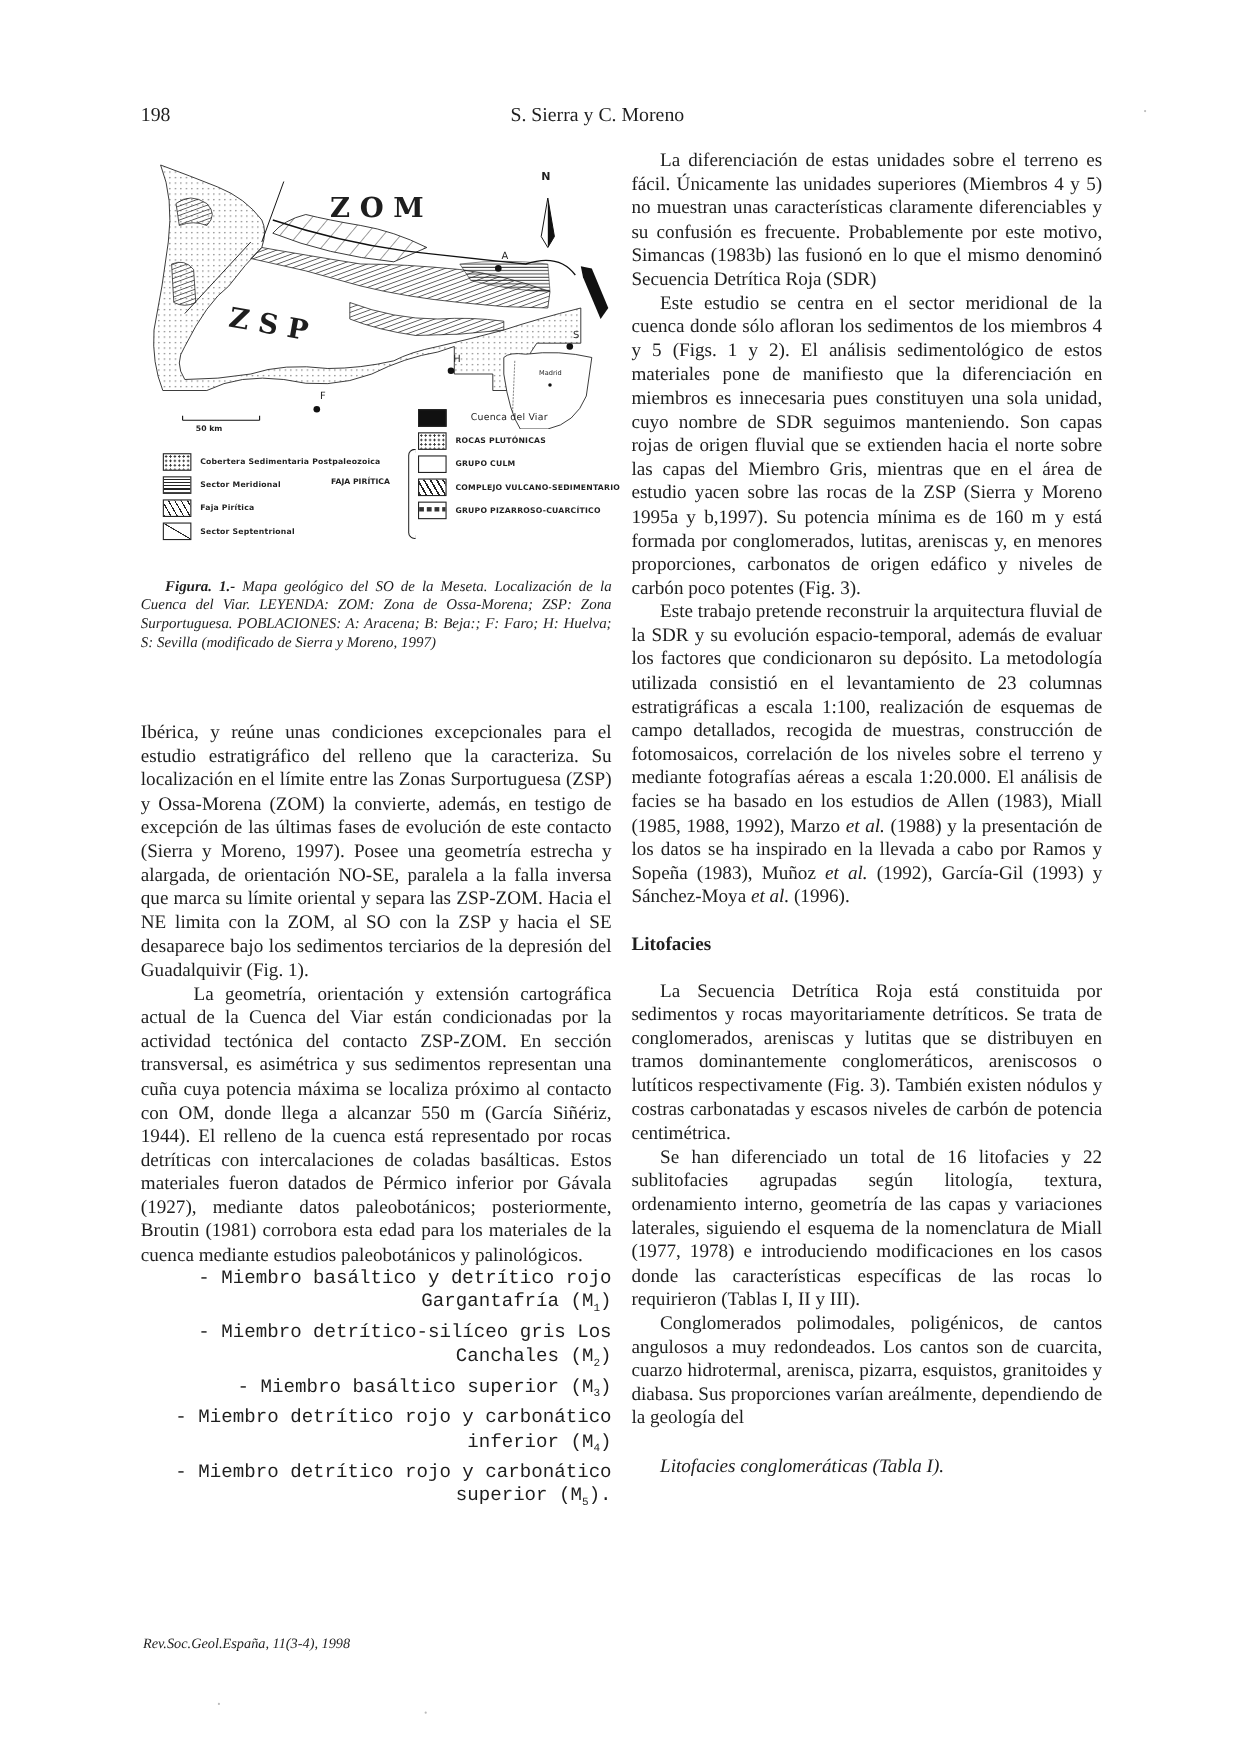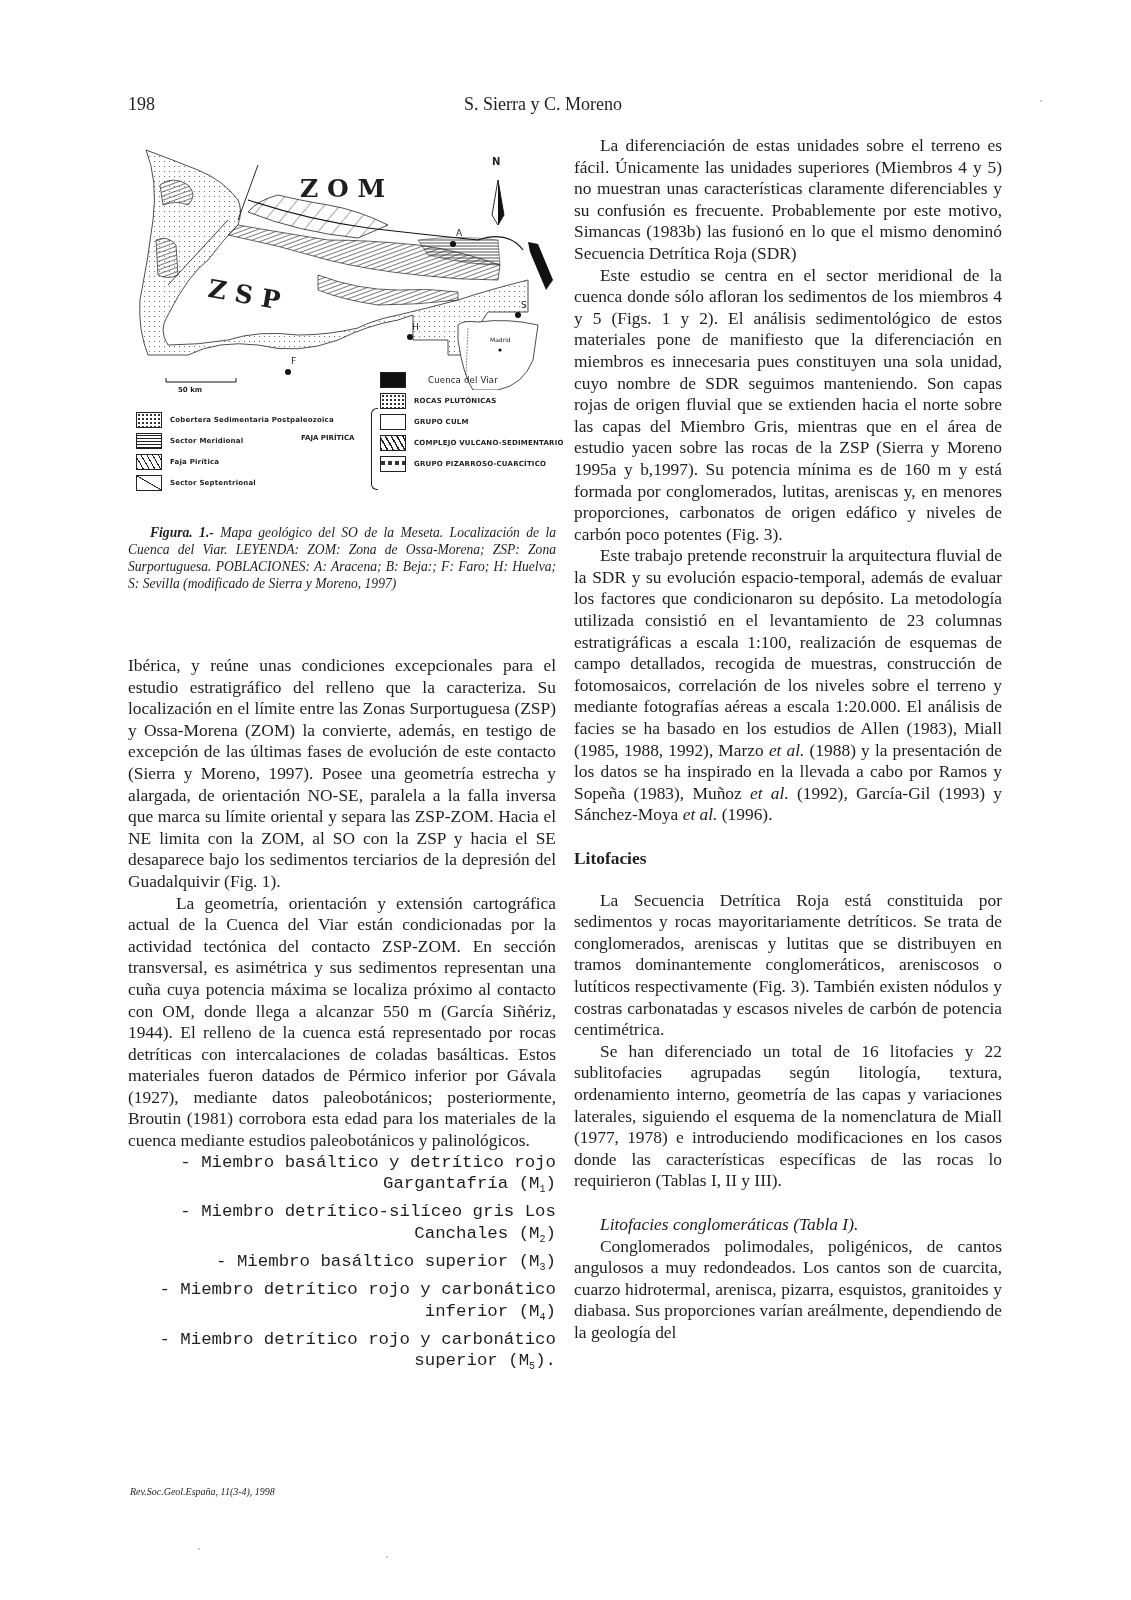--- a/index.html
+++ b/index.html
@@ -7,21 +7,21 @@
     width: 1131px; height: 1600px; background: #ffffff; position: relative;
     font-family: "Liberation Serif", "DejaVu Serif", serif; color: #1e1e1e;
     overflow: hidden;
   }
   .page-number { position: absolute; left: 128px; top: 94px; font-size: 18px; }
   .running-head { position: absolute; left: 464px; top: 94px; font-size: 18px; }
 
   
   .figure { position: absolute; left: 128px; top: 140px; width: 430px; height: 375px; }
   .figure svg { position: absolute; left: 0; top: 0; }
-  .legend-left { position: absolute; left: 8px; top: 270px; width: 200px; }
+  .legend-left { position: absolute; left: 20px; top: 270px; width: 200px; }
   .legend-right { position: absolute; left: 252px; top: 230px; width: 200px; }
   .legend-item { display: flex; align-items: center; height: 19px; margin-bottom: 2px; }
   .swatch { width: 24px; height: 14px; border: 1px solid #222; margin-right: 8px; flex: none; background: #fff; }
   .swatch.black { background: #111; }
   .swatch.dots { background-image: radial-gradient(#333 0.8px, transparent 1px); background-size: 4px 4px; }
   .swatch.hlines { background-image: repeating-linear-gradient(0deg, #222 0 1px, #fff 1px 3px); }
   .swatch.diag { background: linear-gradient(to top right, #fff 48%, #222 49%, #222 52%, #fff 53%); }
   .swatch.hatch { background-image: repeating-linear-gradient(60deg, #222 0 1.5px, #fff 1.5px 5px); }
   .swatch.dash { background-image: repeating-linear-gradient(90deg, #333 0 4px, #fff 4px 7px); background-size: 7px 4px; background-position: 0 4px; background-repeat: repeat-x; }
   .swatch.pyrite { background-image: repeating-linear-gradient(60deg, #222 0 1px, #fff 1px 5px), radial-gradient(#333 0.8px, transparent 1px); }
@@ -39,21 +39,21 @@
   .col-right { left: 574px; top: 135px; width: 428px; }
   .col p { margin: 0; }
   .indent { text-indent: 26px; }
   .list { margin: 0; padding: 0; list-style: none; }
   .list li { padding-left: 26px; text-align: right; font-family: Liberation Mono, monospace; }
   .heading { font-weight: bold; font-size: 17.4px; margin: 22px 0 20px 0 !important; }
   .subhead { font-style: italic; margin-top: 22px !important; }
   sub { font-size: 10px; }
   i { font-style: italic; }
 
-  .footer { position: absolute; left: 130px; top: 1486px; font-size: 10px; font-style: italic; }
+  .footer { position: absolute; left: 130px; top: 1486px; font-size: 13px; font-style: italic; }
   .speck { position: absolute; width: 2px; height: 2px; background: #bbb; border-radius: 1px; }
 </style>
 </head>
 <body>
 
 <div class="page-number">198</div>
 <div class="running-head">S. Sierra y C. Moreno</div>
 
 <div class="figure">
   <svg width="430" height="250" viewBox="0 0 430 250">
@@ -174,21 +174,21 @@
   </ul>
 </div>
 
 <div class="col col-right">
   <p class="indent">La diferenciación de estas unidades sobre el terreno es fácil. Únicamente las unidades superiores (Miembros 4 y 5) no muestran unas características claramente diferenciables y su confusión es frecuente. Probablemente por este motivo, Simancas (1983b) las fusionó en lo que el mismo denominó Secuencia Detrítica Roja (SDR)</p>
   <p class="indent">Este estudio se centra en el sector meridional de la cuenca donde sólo afloran los sedimentos de los miembros 4 y 5 (Figs. 1 y 2). El análisis sedimentológico de estos materiales pone de manifiesto que la diferenciación en miembros es innecesaria pues constituyen una sola unidad, cuyo nombre de SDR seguimos manteniendo. Son capas rojas de origen fluvial que se extienden hacia el norte sobre las capas del Miembro Gris, mientras que en el área de estudio yacen sobre las rocas de la ZSP (Sierra y Moreno 1995a y b,1997). Su potencia mínima es de 160 m y está formada por conglomerados, lutitas, areniscas y, en menores proporciones, carbonatos de origen edáfico y niveles de carbón poco potentes (Fig. 3).</p>
   <p class="indent"><span>Este trabajo pretende reconstruir la arquitectura fluvial de la SDR y su evolución espacio-temporal, además de evaluar los factores que condicionaron su depósito. La metodología utilizada consistió en el levantamiento de 23 columnas estratigráficas a escala 1:100, realización de esquemas de campo detallados, recogida de muestras, construcción de fotomosaicos, correlación de los niveles sobre el terreno y mediante fotografías aéreas a escala 1:20.000. El análisis de facies se ha basado en los estudios de Allen (1983), Miall (1985, 1988, 1992), Marzo </span><i>et al.</i><span> (1988) y la presentación de los datos se ha inspirado en la llevada a cabo por Ramos y Sopeña (1983), Muñoz </span><i>et al.</i><span> (1992), García-Gil (1993) y Sánchez-Moya </span><i>et al.</i><span> (1996).</span></p>
   <p class="heading">Litofacies</p>
   <p class="indent">La Secuencia Detrítica Roja está constituida por sedimentos y rocas mayoritariamente detríticos. Se trata de conglomerados, areniscas y lutitas que se distribuyen en tramos dominantemente conglomeráticos, areniscosos o lutíticos respectivamente (Fig. 3). También existen nódulos y costras carbonatadas y escasos niveles de carbón de potencia centimétrica.</p>
   <p class="indent">Se han diferenciado un total de 16 litofacies y 22 sublitofacies agrupadas según litología, textura, ordenamiento interno, geometría de las capas y variaciones laterales, siguiendo el esquema de la nomenclatura de Miall (1977, 1978) e introduciendo modificaciones en los casos donde las características específicas de las rocas lo requirieron (Tablas I, II y III).</p>
+  <p class="indent">Conglomerados polimodales, poligénicos, de cantos angulosos a muy redondeados. Los cantos son de cuarcita, cuarzo hidrotermal, arenisca, pizarra, esquistos, granitoides y diabasa. Sus proporciones varían areálmente, dependiendo de la geología del</p>
   <p class="indent subhead">Litofacies conglomeráticas (Tabla I).</p>
-  <p class="indent">Conglomerados polimodales, poligénicos, de cantos angulosos a muy redondeados. Los cantos son de cuarcita, cuarzo hidrotermal, arenisca, pizarra, esquistos, granitoides y diabasa. Sus proporciones varían areálmente, dependiendo de la geología del</p>
 </div>
 
 <div class="footer">Rev.Soc.Geol.España, 11(3-4), 1998</div>
 
 <span class="speck" style="left:198px;top:1548px"></span>
 <span class="speck" style="left:386px;top:1556px"></span>
 <span class="speck" style="left:1040px;top:100px"></span>
 
 </body></html>

